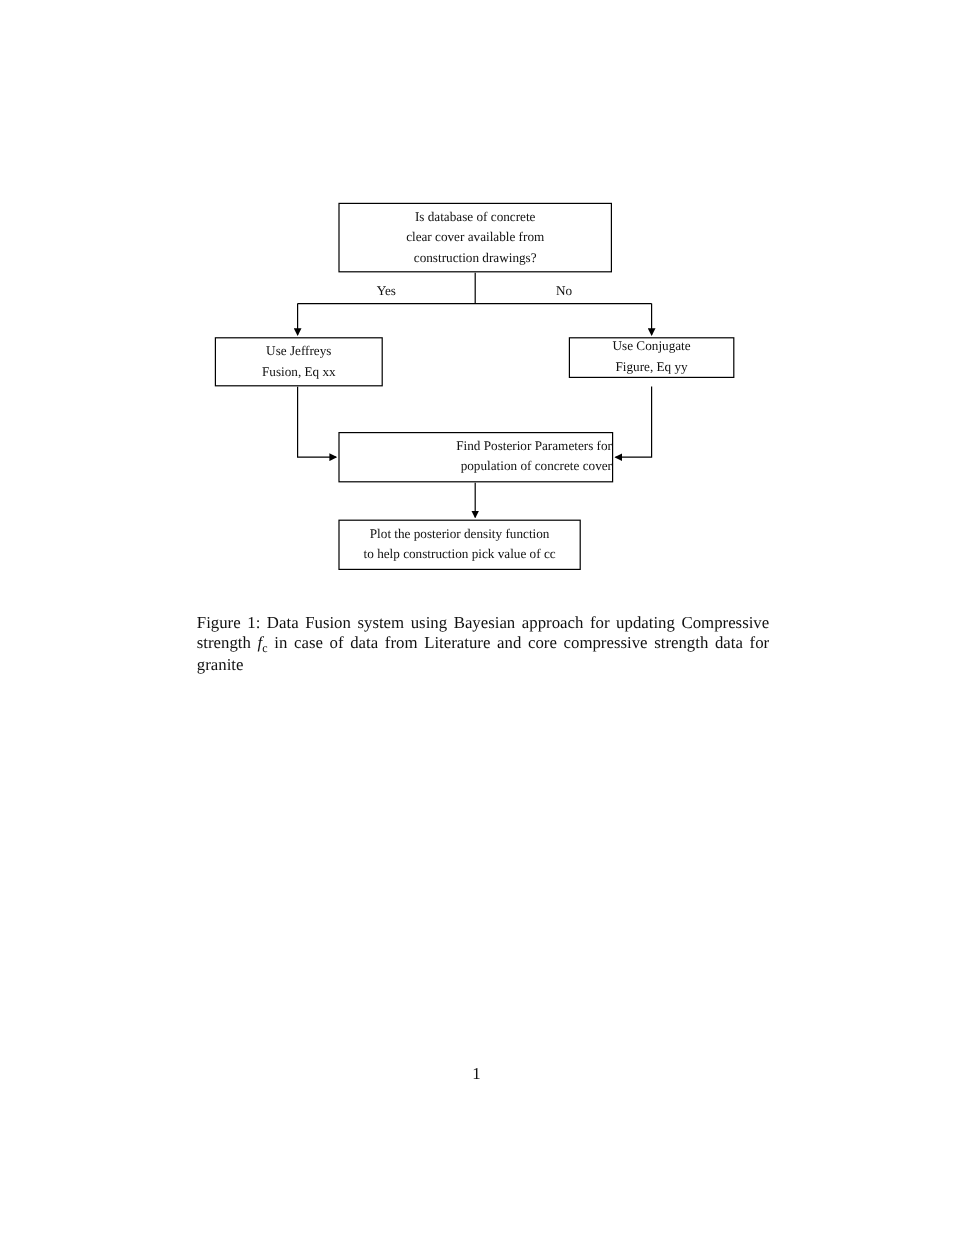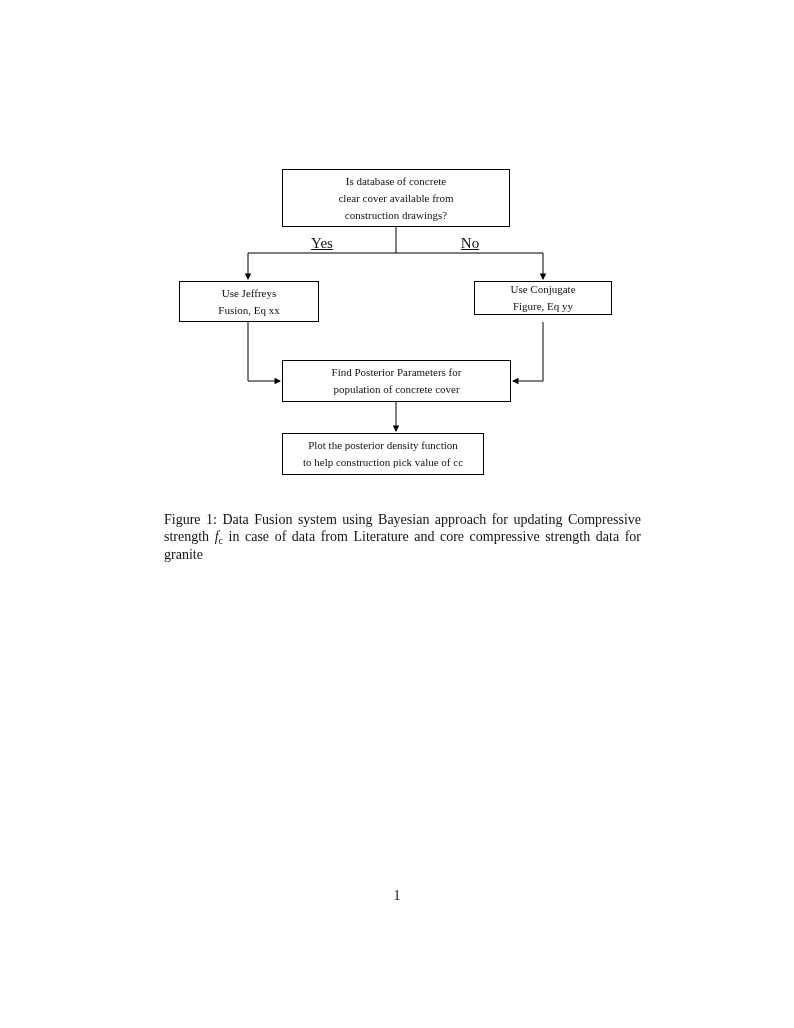--- a/index.html
+++ b/index.html
@@ -27,28 +27,27 @@
     flex-direction: column;
     justify-content: center;
     align-items: center;
     text-align: center;
     font-size: 11px;
     line-height: 17px;
   }
   .box-question  { left: 282px; top: 169px; width: 228px; height: 58px; }
   .box-jeffreys  { left: 179px; top: 281px; width: 140px; height: 41px; }
   .box-conjugate { left: 474px; top: 281px; width: 138px; height: 34px; }
-  .box-posterior { left: 282px; top: 360px; width: 229px; height: 42px; }
+  .box-posterior { left: 282px; top: 360px; width: 229px; height: 42px; align-items: flex-end; }
   .box-plot      { left: 282px; top: 433px; width: 202px; height: 42px; }
   .edge-label {
     position: absolute;
     transform: translateX(-50%);
-    font-size: 15px;
+    font-size: 11px;
     line-height: 16px;
-    text-decoration: underline;
   }
   .label-yes { left: 322px; top: 235px; }
   .label-no  { left: 470px; top: 235px; }
   .caption {
     position: absolute;
     left: 164px;
     top: 511px;
     width: 477px;
     font-size: 14px;
     line-height: 17.4px;

